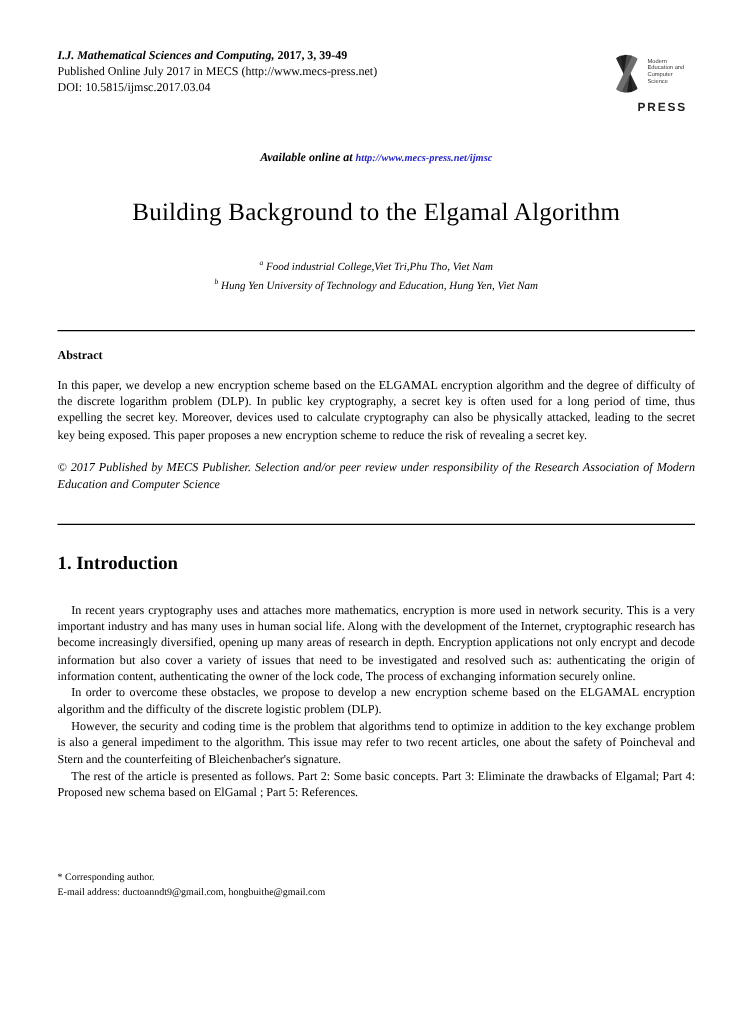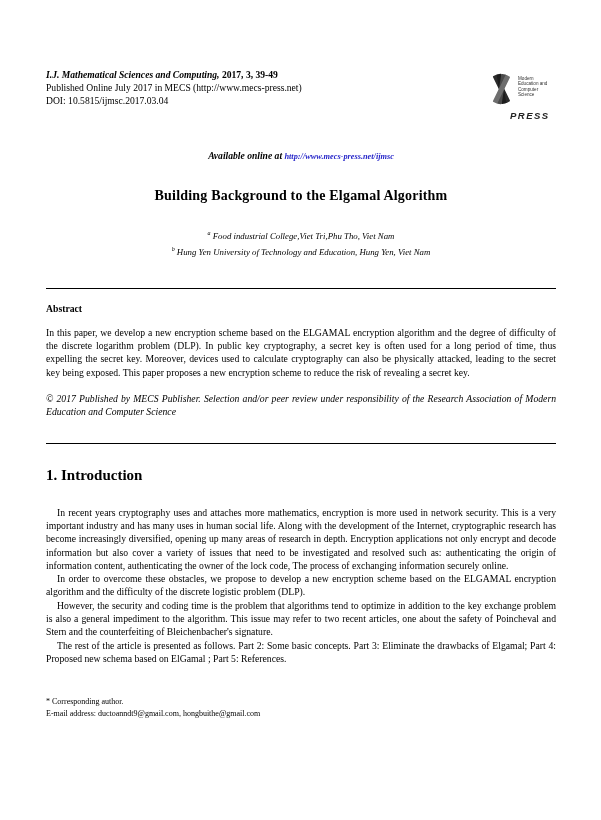--- a/index.html
+++ b/index.html
@@ -6,40 +6,40 @@
   html, body { background: #ffffff; }
   .page {
     position: relative;
     width: 601px;
     height: 820px;
     background: #ffffff;
     color: #000;
     font-family: "Liberation Serif", "DejaVu Serif", serif;
     overflow: hidden;
   }
-  .content { padding: 38px 45px 0 46px; margin-top: 30px; }
+  .content { padding: 38px 45px 0 46px; }
 
   
   .header-row { display: flex; justify-content: space-between; align-items: flex-start; }
   .header-left { font-size: 9.6px; line-height: 13px; }
   .journal-italic { font-weight: bold; font-style: italic; }
   .journal-rest { font-weight: bold; }
 
   .logo { width: 72px; margin-top: 2px; display: flex; flex-direction: column; align-items: flex-start; }
   .logo-top { display: flex; align-items: flex-start; }
   .logo-book { flex: 0 0 auto; }
   .logo-name { font-family: "Liberation Sans", sans-serif; font-size: 4.6px; line-height: 5.4px; color: #333; width: 34px; margin-top: 6px; }
-  .logo-press { font-family: "Liberation Sans", sans-serif; font-weight: bold; font-style: italic; font-size: 9.5px; letter-spacing: 1.5px; color: #222; margin-top: -4px; margin-left: 26px; }
+  .logo-press { font-family: "Liberation Sans", sans-serif; font-weight: bold; font-size: 9.5px; letter-spacing: 1.5px; color: #222; margin-top: -4px; margin-left: 26px; }
 
   
   .available { text-align: center; margin-top: 29px; font-size: 9.6px; font-weight: bold; font-style: italic; }
   .available a { color: #2626c9; font-size: 8.3px; text-decoration: none; }
 
   
-  .title { text-align: center; font-size: 14px; font-weight: bold; margin-top: 27px; letter-spacing: 0.2px; }
+  .title { text-align: center; font-size: 20px; font-weight: normal; margin-top: 27px; letter-spacing: 0.2px; }
   .authors { text-align: center; font-size: 12px; margin-top: 13px; }
   .authors sup { font-size: 7.5px; }
   .affiliations { text-align: center; font-style: italic; font-size: 8.8px; line-height: 13px; margin-top: 23px; }
   .affiliations sup { font-size: 6px; }
 
   .rule { border: none; border-top: 1px solid #000; }
   .rule-top { margin-top: 29px; }
   .rule-mid { margin-top: 24px; }
 
   

